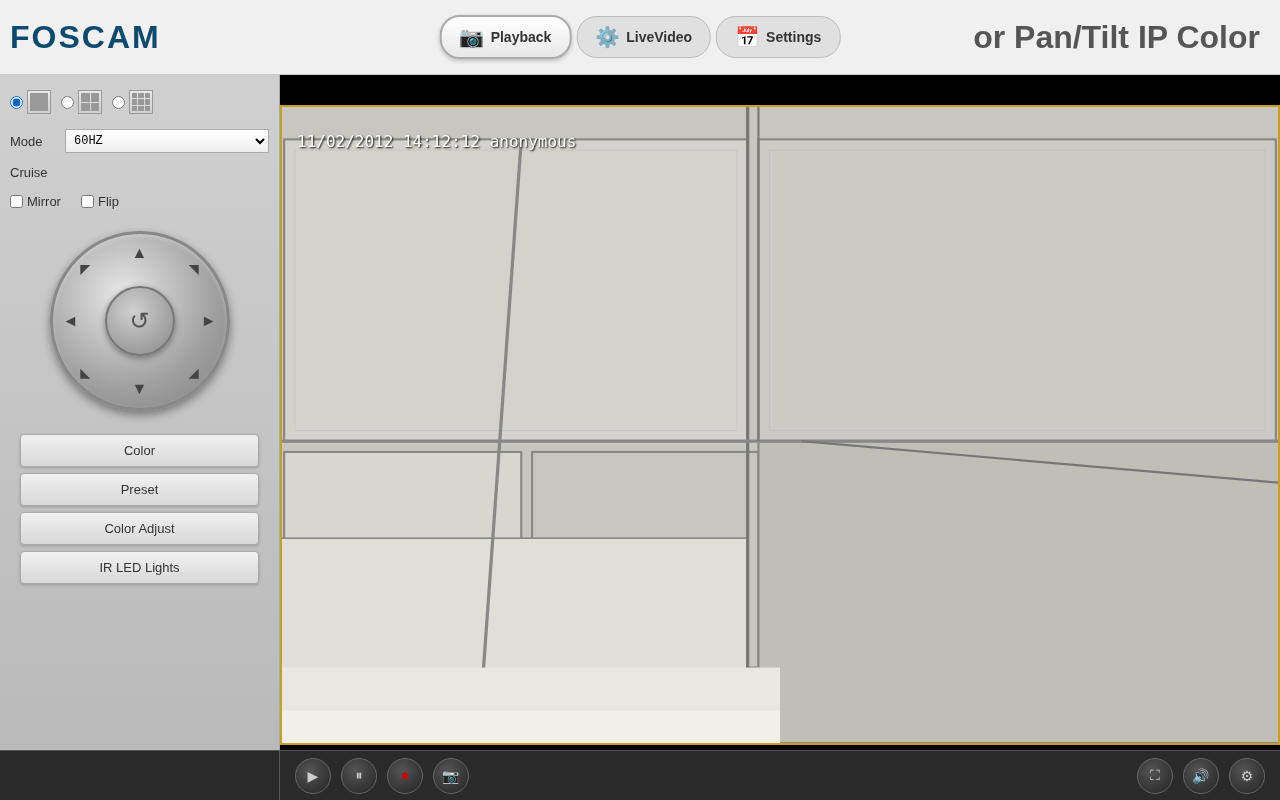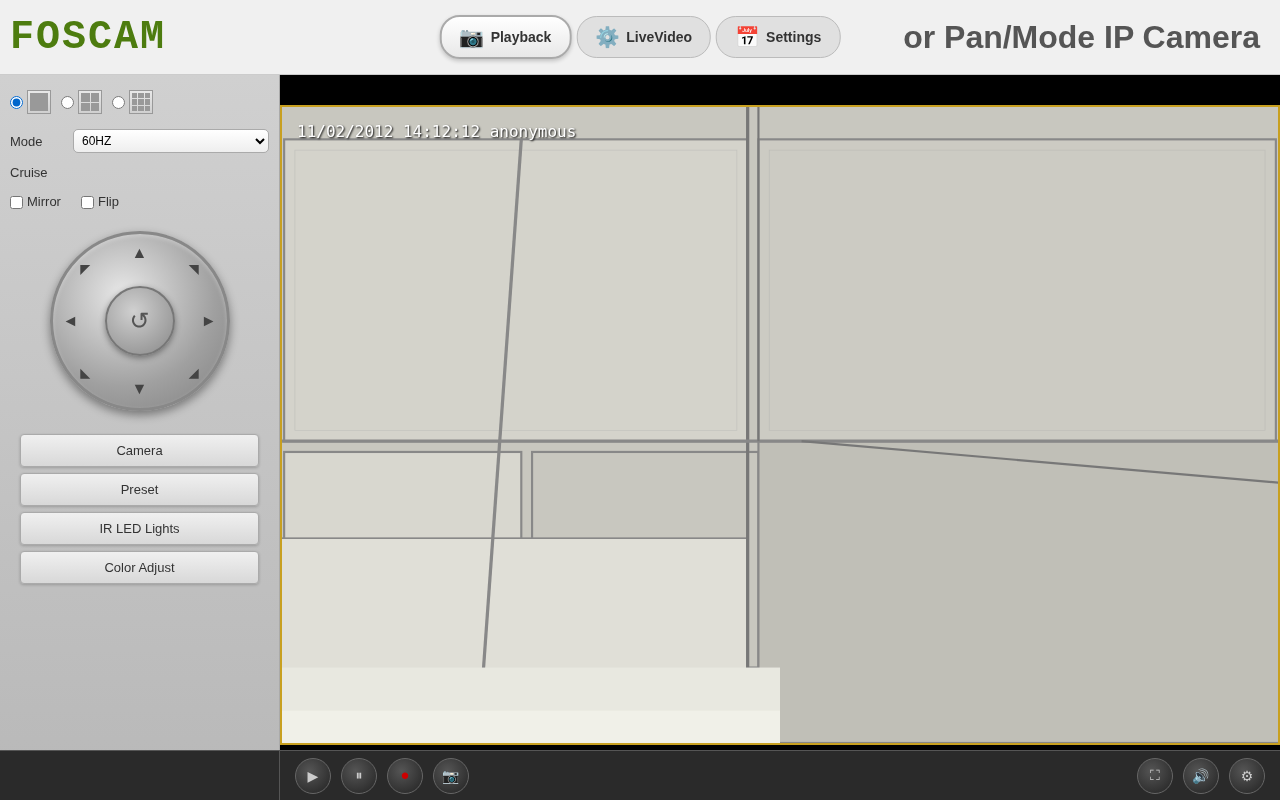--- a/index.html
+++ b/index.html
@@ -115,51 +115,51 @@
     .grid-3x3 { grid-template-columns: 1fr 1fr 1fr; grid-template-rows: 1fr 1fr 1fr; }
 
     .grid-cell {
       background: #999;
     }
 
     
     .control-row {
       display: flex;
       align-items: center;
-      gap: 8px;
       padding: 2px 0;
     }
 
     .control-label {
       font-size: 13px;
       color: #333;
       width: 55px;
     }
 
     .control-select {
       flex: 1;
       padding: 3px 4px;
       border: 1px solid #aaa;
-      border-radius: 5px;
+      border-radius: 0;
       background: linear-gradient(to bottom, #fff, #eee);
       font-size: 12px;
       cursor: pointer;
+      font-family: Liberation Mono, monospace;
     }
 
     
     #checkbox-row {
       display: flex;
       align-items: center;
       gap: 20px;
       padding: 4px 0;
     }
 
     .checkbox-option {
       display: flex;
-      align-items: flex-end;
+      align-items: center;
       gap: 4px;
       font-size: 13px;
       color: #333;
       cursor: pointer;
     }
 
     
     #ptz-control {
       display: flex;
       justify-content: center;
@@ -251,21 +251,21 @@
 
     #video-main {
       flex: 1;
       position: relative;
       background: linear-gradient(135deg, #b0b0a8 0%, #d0cfc8 30%, #c8c7c0 50%, #a8a8a0 70%, #e0dfd8 100%);
       border: 2px solid #c8a020;
     }
 
     #video-timestamp {
       position: absolute;
-      top: 15px;
+      top: 25px;
       left: 15px;
       color: #fff;
       font-family: monospace;
       font-size: 16px;
       text-shadow: 1px 1px 2px #000;
     }
 
     
     #ceiling-tiles {
       position: absolute;
@@ -332,39 +332,39 @@
       margin-left: auto;
       display: flex;
       gap: 10px;
     }
   </style>
 </head>
 <body>
 
 <div id="header">
   <div id="logo">
-    <span style="font-size:40px; font-weight:bold; letter-spacing:2px; color:#4d7c0f; font-family:Liberation Mono, monospace;">FOSCAM</span>
+    <span style="font-size:32px; font-weight:bold; letter-spacing:2px; color:#0c4a6e; font-family:Liberation Sans, sans-serif;">FOSCAM</span>
   </div>
 
   <div id="nav-tabs">
     <div class="nav-tab active">
       <span style="font-size:20px;">📷</span>
       <span>Playback</span>
     </div>
     <div class="nav-tab">
       <span style="font-size:20px;">⚙️</span>
       <span>LiveVideo</span>
     </div>
     <div class="nav-tab">
       <span style="font-size:20px;">📅</span>
       <span>Settings</span>
     </div>
   </div>
 
-  <div id="page-title">or Pan/Mode IP Camera</div>
+  <div id="page-title">or Pan/Tilt IP Color</div>
 </div>
 
 <div id="main">
 
   <div id="sidebar">
 
     <div id="view-modes">
       <label class="view-mode-option">
         <input type="radio" name="viewmode" checked="" style="">
         <div class="view-grid-icon grid-1x1">
@@ -429,24 +429,24 @@
         <span class="ptz-arrow ptz-upright">◥</span>
         <span class="ptz-arrow ptz-downleft">◣</span>
         <span class="ptz-arrow ptz-downright">◢</span>
         <div class="ptz-inner">
           <span class="ptz-refresh-icon">↺</span>
         </div>
       </div>
     </div>
 
     <div id="action-buttons">
-      <button class="action-btn">Camera</button>
+      <button class="action-btn">Color</button>
       <button class="action-btn">Preset</button>
+      <button class="action-btn">Color Adjust</button>
       <button class="action-btn">IR LED Lights</button>
-      <button class="action-btn">Color Adjust</button>
     </div>
   </div>
 
   <div id="video-area">
     <div id="video-top-bar"></div>
 
     <div id="video-main">
 
       <div id="ceiling-tiles">
         <svg class="ceiling-svg" viewBox="0 0 960 590" preserveAspectRatio="xMidYMid slice">

